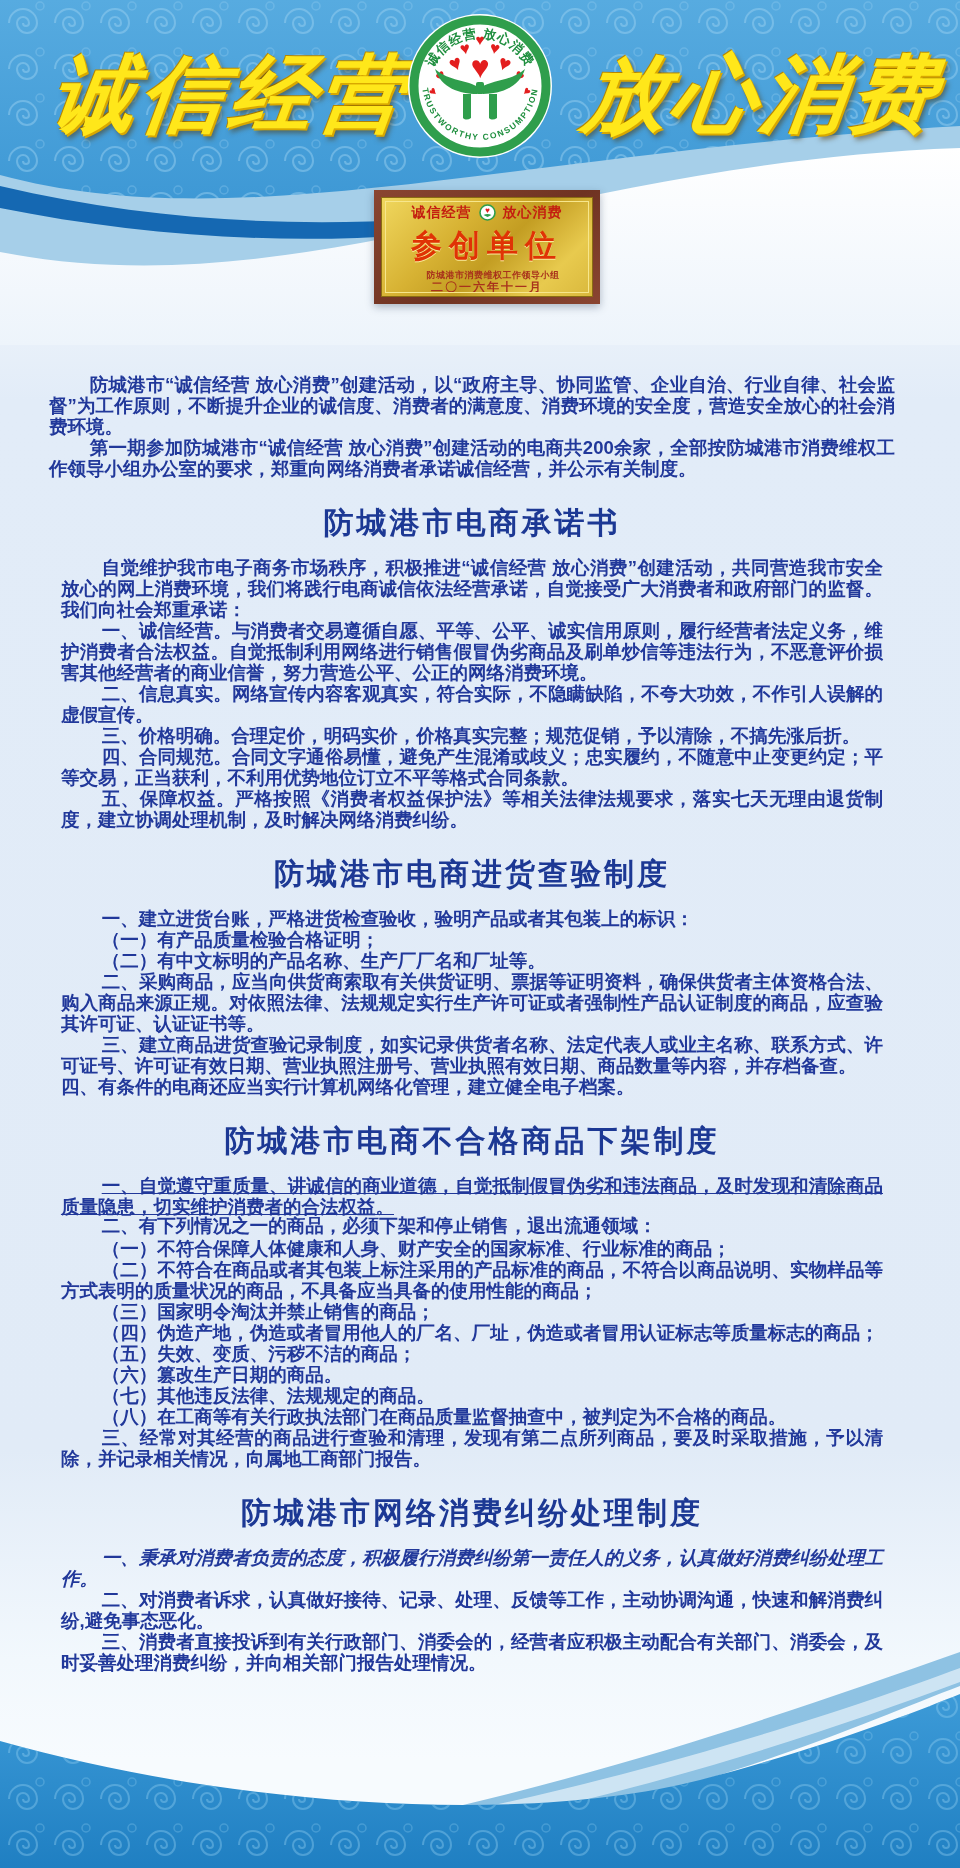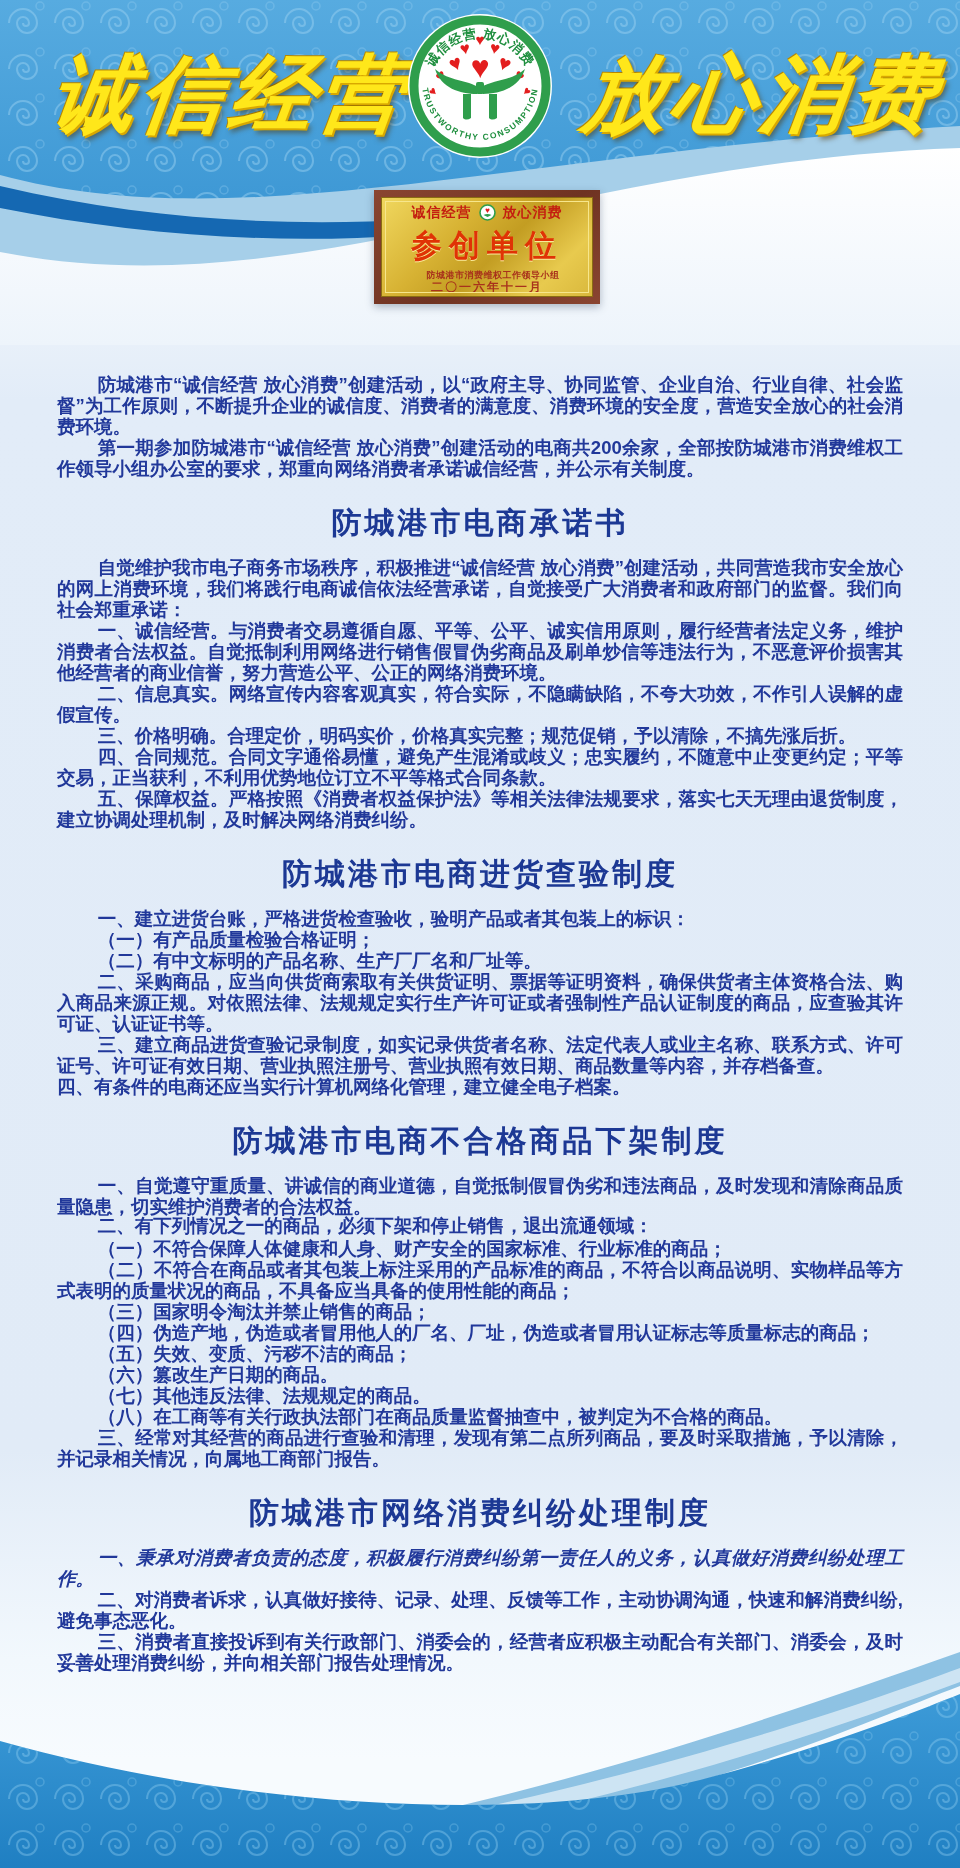--- a/index.html
+++ b/index.html
@@ -34,30 +34,30 @@
     border:1px solid #8a6d12; outline:1px solid #f7e68c; outline-offset:-5px;
     display:flex; flex-direction:column; align-items:center; justify-content:center;
   }
   .plaque-row1{display:flex; align-items:center; gap:7px; margin-top:2px;}
   .plaque-small{font-size:14px; font-weight:900; color:#c41e10; letter-spacing:1px;}
   .plaque-title{font-size:31px; font-weight:900; color:#e03305; letter-spacing:7px; margin:3px 0 2px; text-shadow:0 1px 0 #f9ea9a;text-align:center;}
   .plaque-org{font-size:9px; font-weight:700; color:#a8321c; letter-spacing:.5px; line-height:12px;padding-left:12px;}
   .plaque-date{font-size:12px; font-weight:700; color:#a8321c; letter-spacing:2px; line-height:12px;}
 
   
-  #content{position:absolute; top:374px; left:57px; width:846px; z-index:4; color:#21389a;}
+  #content{position:absolute; top:374px; left:49px; width:846px; z-index:4; color:#21389a;}
   .para{
     margin:0; font-size:18.5px; line-height:21px; font-weight:700;
     text-align:justify; color:#21389a;
   }
   .sec-title{
     margin:26px 0 16px; font-size:30px; line-height:36px; font-weight:900;
     letter-spacing:3px; text-align:center; color:#1c3894;
   }
-  .doc-section{margin:0;}
+  .doc-section{margin:12px;}
 
   
   #footer-art{position:absolute; bottom:0; left:0; display:block; z-index:3;}
 </style>
 </head>
 <body>
 
 <div id="page">
 
   <svg id="header-art" width="960" height="345" viewBox="0 0 960 345" aria-hidden="true">
@@ -160,21 +160,21 @@
             <p class="para" style="text-indent: 2.2em;">（一）有产品质量检验合格证明；</p>
             <p class="para" style="text-indent: 2.2em;">（二）有中文标明的产品名称、生产厂厂名和厂址等。</p>
             <p class="para" style="text-indent: 2.2em;">二、采购商品，应当向供货商索取有关供货证明、票据等证明资料，确保供货者主体资格合法、购入商品来源正规。对依照法律、法规规定实行生产许可证或者强制性产品认证制度的商品，应查验其许可证、认证证书等。</p>
             <p class="para" style="text-indent: 2.2em;">三、建立商品进货查验记录制度，如实记录供货者名称、法定代表人或业主名称、联系方式、许可证号、许可证有效日期、营业执照注册号、营业执照有效日期、商品数量等内容，并存档备查。</p>
             <p class="para" style="text-indent: 0em;">四、有条件的电商还应当实行计算机网络化管理，建立健全电子档案。</p>
           </div>
         </section>
         <section class="doc-section">
           <h2 class="sec-title">防城港市电商不合格商品下架制度</h2>
           <div class="sec-body">
-            <p class="para" style="text-indent: 2.2em;">一、自觉遵守重质量、讲诚信的商业道德，自觉抵制假冒伪劣和违法商品，及时发现和清除商品质量隐患，切实维护消费者的合法权益。</p>
+            <p class="para" style="text-indent: 2.2em; text-decoration: underline;">一、自觉遵守重质量、讲诚信的商业道德，自觉抵制假冒伪劣和违法商品，及时发现和清除商品质量隐患，切实维护消费者的合法权益。</p>
             <p class="para" style="text-indent: 2.2em; font-family: Liberation Mono, monospace;">二、有下列情况之一的商品，必须下架和停止销售，退出流通领域：</p>
             <p class="para" style="text-indent: 2.2em;">（一）不符合保障人体健康和人身、财产安全的国家标准、行业标准的商品；</p>
             <p class="para" style="text-indent: 2.2em;">（二）不符合在商品或者其包装上标注采用的产品标准的商品，不符合以商品说明、实物样品等方式表明的质量状况的商品，不具备应当具备的使用性能的商品；</p>
             <p class="para" style="text-indent: 2.2em;">（三）国家明令淘汰并禁止销售的商品；</p>
             <p class="para" style="text-indent: 2.2em;">（四）伪造产地，伪造或者冒用他人的厂名、厂址，伪造或者冒用认证标志等质量标志的商品；</p>
             <p class="para" style="text-indent: 2.2em;">（五）失效、变质、污秽不洁的商品；</p>
             <p class="para" style="text-indent: 2.2em;">（六）篡改生产日期的商品。</p>
             <p class="para" style="text-indent: 2.2em;">（七）其他违反法律、法规规定的商品。</p>
             <p class="para" style="text-indent: 2.2em;">（八）在工商等有关行政执法部门在商品质量监督抽查中，被判定为不合格的商品。</p>
             <p class="para" style="text-indent: 2.2em;">三、经常对其经营的商品进行查验和清理，发现有第二点所列商品，要及时采取措施，予以清除，并记录相关情况，向属地工商部门报告。</p>

